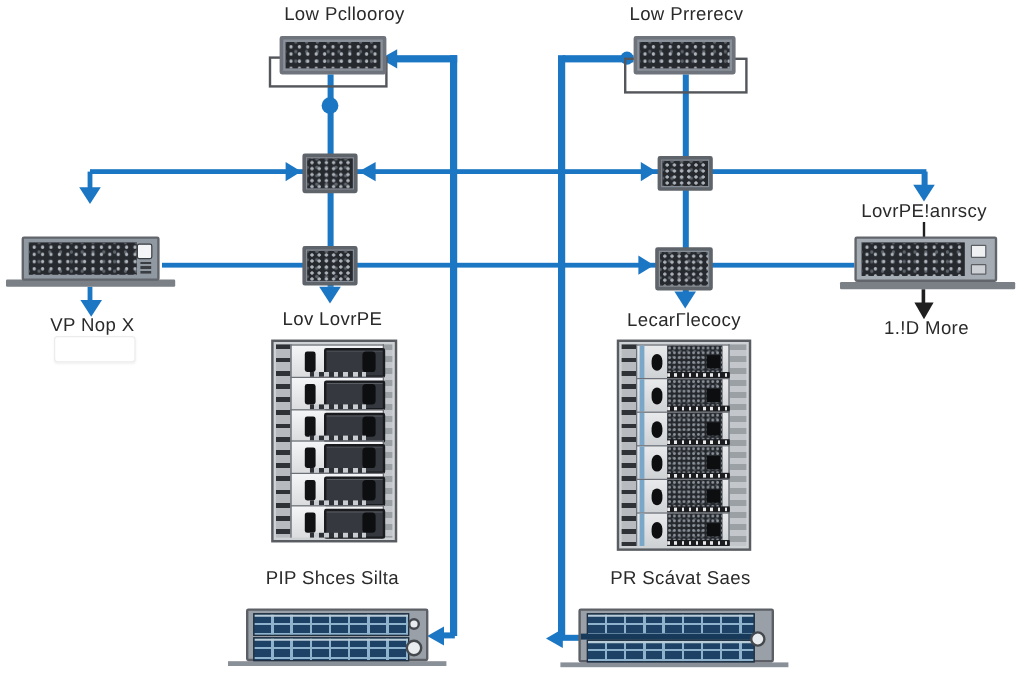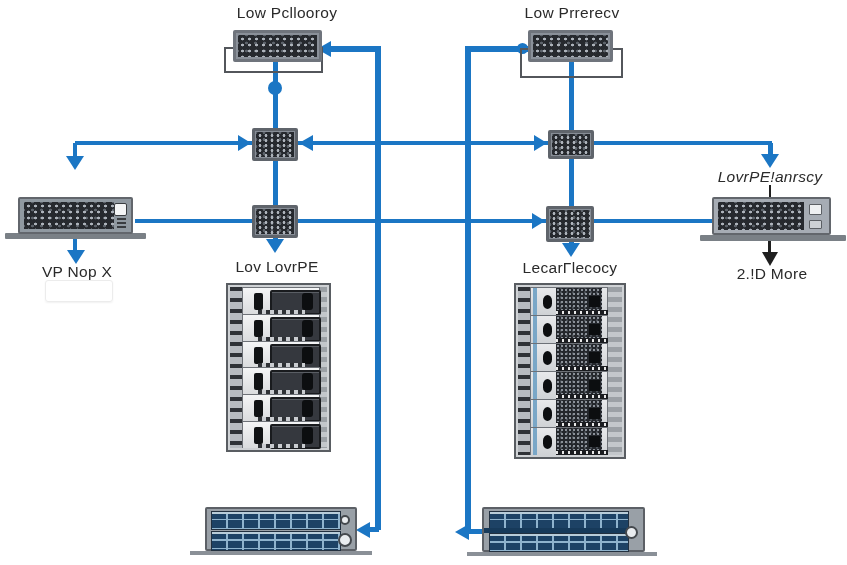--- a/index.html
+++ b/index.html
@@ -67,24 +67,26 @@
   .ghost{position:absolute;border:1px solid #ececec;border-radius:3px;box-shadow:0 1px 2px rgba(0,0,0,.06);}
 </style>
 </head>
 <body>
 
 <div id="canvas">
 
   <div class="lab" style="left:287px;top:4px;">Low Pcllooroy</div>
   <div class="lab" style="left:572px;top:4px;">Low Prrerecv</div>
   <div class="lab" style="left:77px;top:263px;">VP Nop X</div>
-  <div class="lab" style="left:770px;top:168px;font-style:italic;">LovrPE!anrscy</div>
-  <div class="lab" style="left:772px;top:265px;">2.!D More</div>
+  <div class="lab" style="left:770px;top:168px;">LovrPE!anrscy</div>
+  <div class="lab" style="left:772px;top:265px;">1.!D More</div>
   <div class="lab" style="left:277px;top:258px;">Lov LovrPE</div>
   <div class="lab" style="left:570px;top:259px;">LecarΓlecocy</div>
+  <div class="lab" style="left:277px;top:474px;">PIP Shces Silta</div>
+  <div class="lab" style="left:567px;top:474px;">PR Scávat Saes</div>
 
   <div class="bl" style="left:75px;top:141px;width:697px;height:4px;"></div>
   <div class="bl" style="left:135px;top:219px;width:577px;height:4px;"></div>
   <div class="bl" style="left:273px;top:62px;width:5px;height:177px;"></div>
   <div class="bl" style="left:569px;top:62px;width:5px;height:182px;"></div>
   <div class="bl" style="left:375px;top:46px;width:6px;height:484px;"></div>
   <div class="bl" style="left:465px;top:46px;width:6px;height:486px;"></div>
   <div class="bl" style="left:329px;top:46px;width:52px;height:6px;"></div>
   <div class="bl" style="left:469px;top:46px;width:59px;height:6px;"></div>
   <div class="bl" style="left:73px;top:143px;width:4px;height:15px;"></div>

